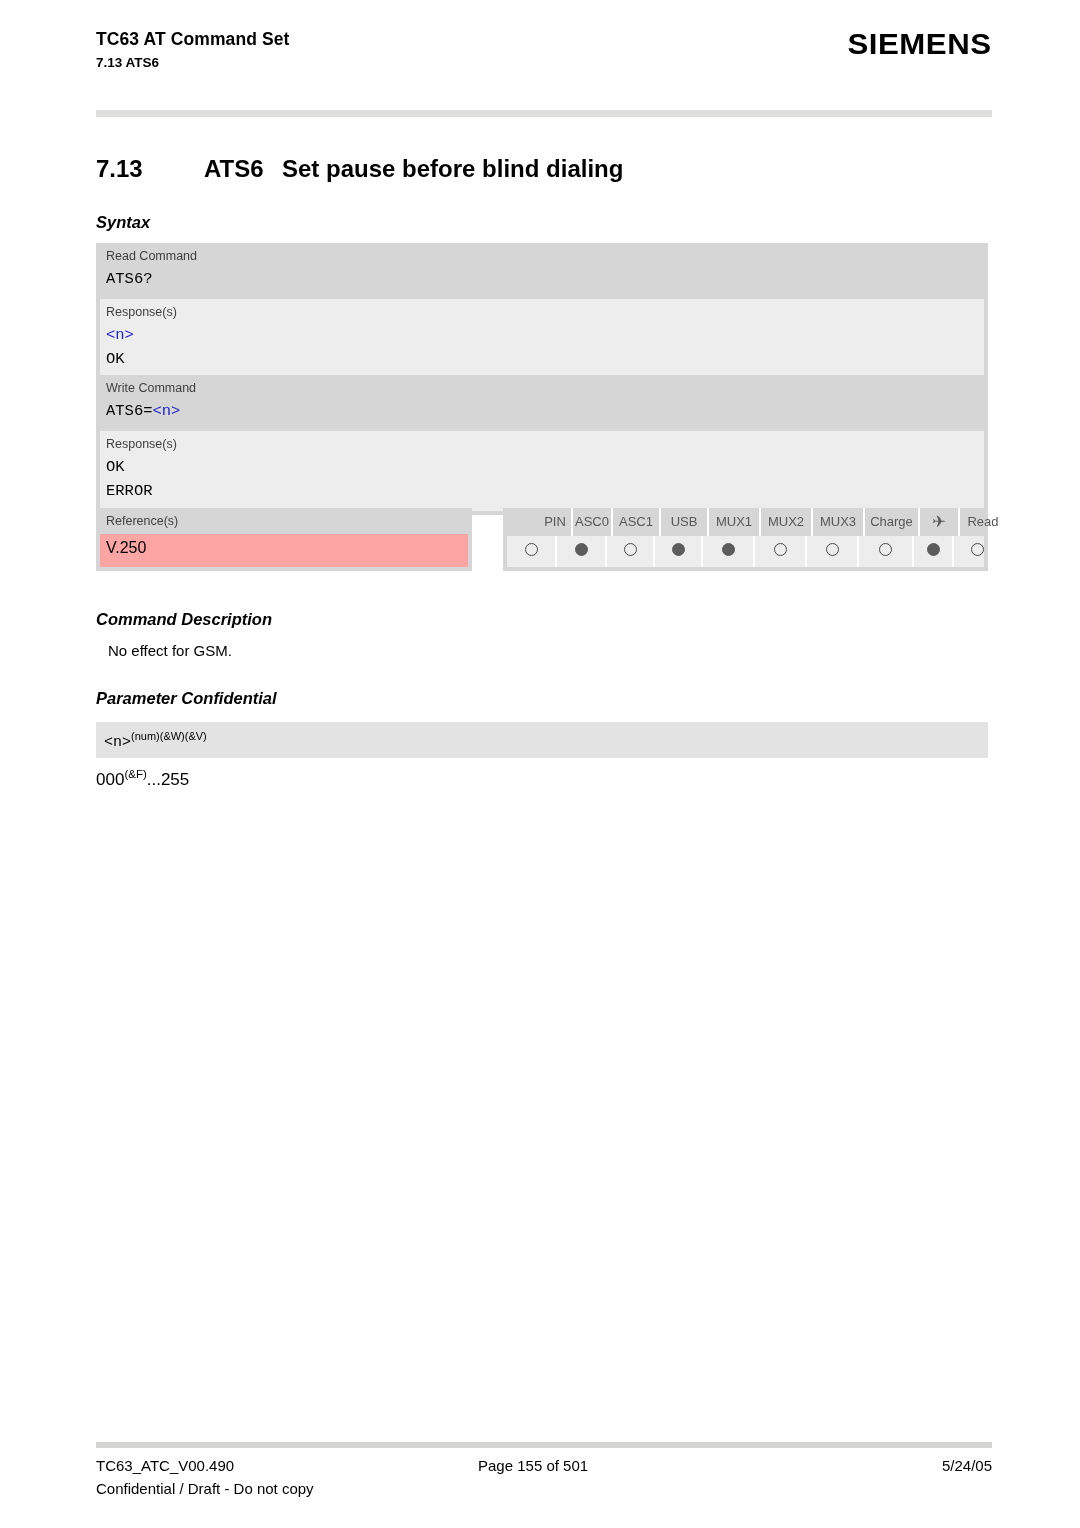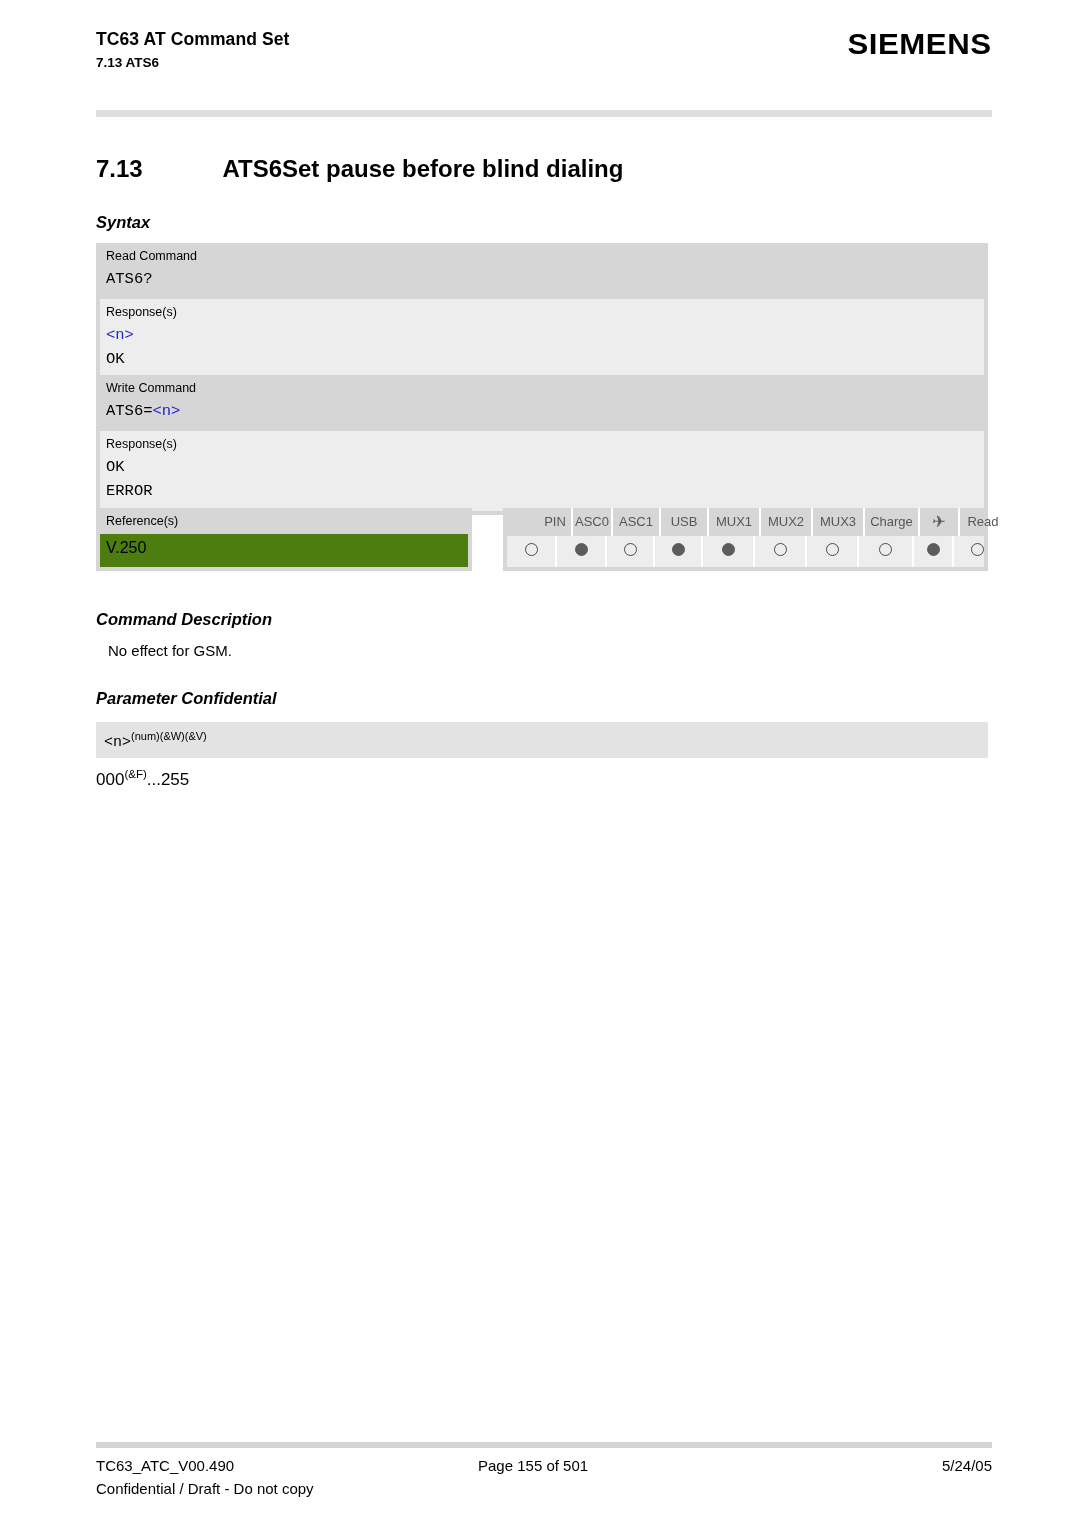--- a/index.html
+++ b/index.html
@@ -68,21 +68,21 @@
   .section-title {
     position: absolute;
     left: 96px;
     top: 154px;
     font-size: 24px;
     font-weight: bold;
     line-height: 30px;
     white-space: pre;
   }
   .st-num { display: inline-block; width: 108px; }
-  .st-cmd { display: inline-block; width:  78px; text-align: right; }
+  .st-cmd { display: inline-block; width:  78px; }
 
   
   .subhead {
     position: absolute;
     left: 96px;
     font-size: 16.5px;
     font-weight: bold;
     font-style: italic;
     line-height: 22px;
   }
@@ -105,21 +105,21 @@
     width: 892px;
     background: #d6d6d6;
     box-sizing: border-box;
     padding: 0;
   }
   #block-read  { top: 243px; }
   #block-write { top: 375px; }
 
   .syn-label {
     font-size: 12.5px;
-    color: #000000;
+    color: #404040;
     line-height: 15px;
     padding: 6px 0 5px 10px;
   }
   .syn-code {
     font-family: "Liberation Mono", monospace;
     font-size: 15.5px;
     line-height: 21px;
     padding: 0 0 9px 10px;
     white-space: pre;
   }
@@ -136,21 +136,21 @@
 
   
   .ref-block {
     position: absolute;
     left: 96px;
     top: 508px;
     width: 376px;
     background: #d6d6d6;
   }
   .ref-inner {
-    background: #4d7c0f;
+    background: #fca5a5;
     margin: 0 4px 4px 4px;
     padding: 3px 4px 8px 6px;
   }
   .ref-value {
     font-size: 16px;
     line-height: 22px;
   }
 
   
   .cap-table {

